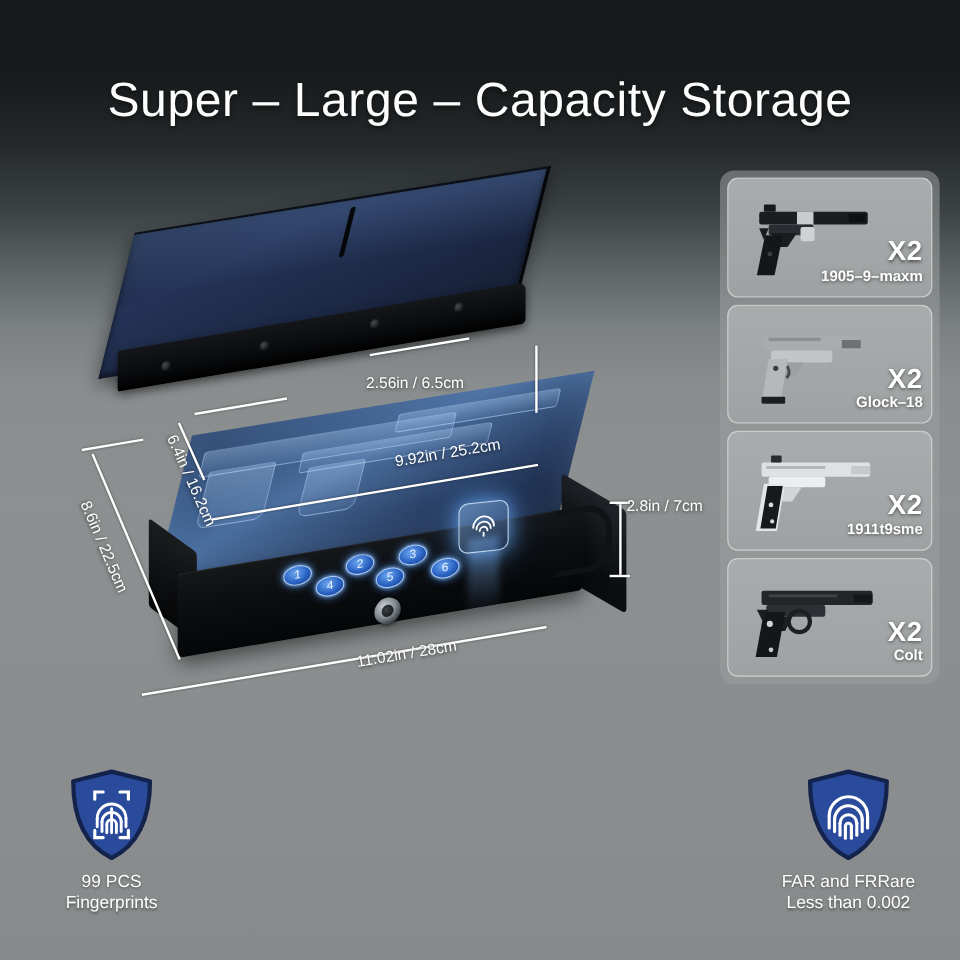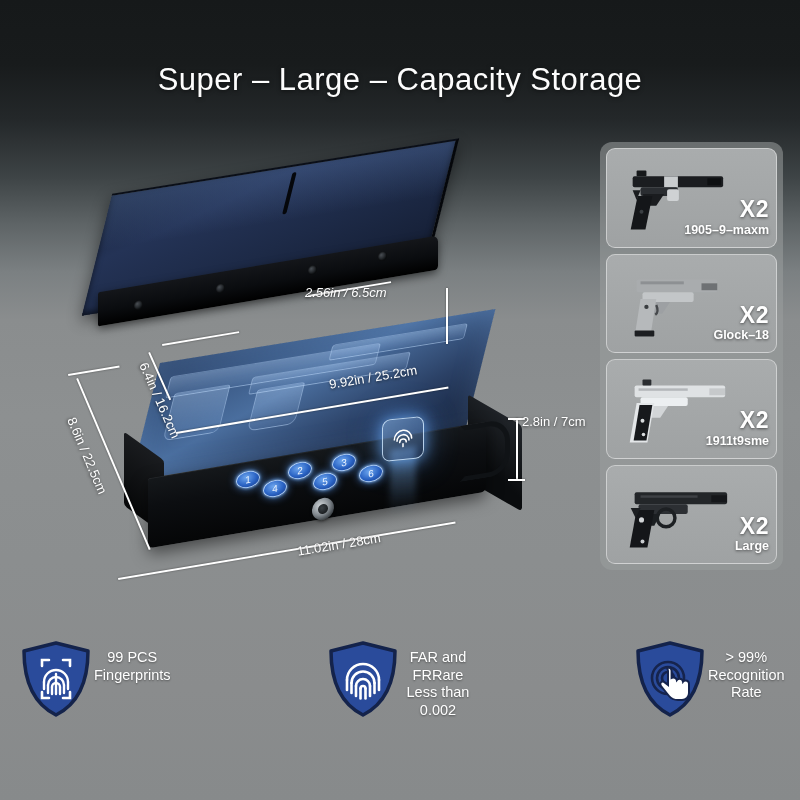--- a/index.html
+++ b/index.html
@@ -37,21 +37,21 @@
   }
 
   
   .title {
     position: absolute;
     top: 62px;
     left: 0;
     width: 800px;
     text-align: center;
     color: #fdfdfd;
-    font-size: 31px;
+    font-size: 40px;
     font-weight: 400;
     letter-spacing: 0.5px;
     font-family: "Liberation Sans", sans-serif;
     text-shadow: 0 1px 4px rgba(0,0,0,0.55);
     white-space: nowrap;
   }
 
   
   #safe {
     position: absolute;
@@ -256,21 +256,21 @@
     position: absolute;
     background: #ffffff;
     box-shadow: 0 0 2px rgba(0,0,0,.5);
   }
   .dimline.h { height: 1.6px; }
   .dimline.v { width: 1.6px; }
 
   
   #d-64 { left: 150px; top: 360px; transform: rotate(66deg); transform-origin: left top; font-size:13px;}
   
-  #d-256 { left: 305px; top: 285px; font-style: italic; }
+  #d-256 { left: 305px; top: 311px; }
   
   #d-992 { left: 328px; top: 377px; transform: rotate(-9.5deg); transform-origin:left top;}
   
   #d-86 { left: 78px; top: 415px; transform: rotate(67deg); transform-origin:left top;}
   
   #d-1102 { left: 296px; top: 544px; transform: rotate(-9.5deg); transform-origin:left top;}
   
   #d-28 { left: 522px; top: 414px; }
 
   
@@ -325,21 +325,22 @@
     width: 800px;
     height: 160px;
     display: flex;
     justify-content: space-between;
     padding: 0 18px;
     box-sizing: border-box;
   }
   .feature {
     width: 150px;
     display: flex;
-    align-items: flex-start;
+    flex-direction: column;
+    align-items: center;
   }
   .shield-wrap { width: 76px; height: 78px; position: relative; }
   .shield-wrap svg { width: 76px; height: 78px; display:block; }
   .feature-label {
     margin-top: 9px;
     text-align: center;
     color: #ffffff;
     font-size: 14.5px;
     line-height: 1.22;
     font-weight: 400;
@@ -491,21 +492,21 @@
         <rect x="26" y="28" width="50" height="10" rx="2" fill="#2c2f33"></rect>
         <circle cx="54" cy="42" r="9" fill="none" stroke="#1d2023" stroke-width="3.5"></circle>
         <path d="M30 38 L48 38 L42 50 L34 50 Z" fill="#1b1e21"></path>
         <path d="M24 34 L42 34 L35 72 L17 72 Z" fill="#141619"></path>
         <circle cx="29" cy="44" r="2.6" fill="#d3d6d8"></circle>
         <circle cx="30" cy="66" r="2" fill="#c9cccf"></circle>
         <path d="M18 32 L28 32 L23 42 Z" fill="#1b1e21"></path>
       </svg>
       <div class="gun-meta">
         <div class="gun-qty">X2</div>
-        <div class="gun-name">Large</div>
+        <div class="gun-name">Colt</div>
       </div>
     </div>
   </div>
 
   <div id="features">
 
     <div class="feature">
       <div class="shield-wrap">
         <svg viewBox="0 0 76 78">
           <path d="M38 3 L70 11 C70 42 60 64 38 75 C16 64 6 42 6 11 Z" fill="#2a4b9b" stroke="#14234b" stroke-width="3.5" stroke-linejoin="round"></path>
@@ -547,30 +548,15 @@
             <path d="M35.5 48.5v10"></path>
               <path d="M40.5 48.5v10"></path>
           </g>
         </svg>
       </div>
       <div class="feature-label">FAR and FRRare
 Less than 0.002</div>
     </div>
 
 
-    <div class="feature">
-      <div class="shield-wrap">
-        <svg viewBox="0 0 76 78">
-          <path d="M38 3 L70 11 C70 42 60 64 38 75 C16 64 6 42 6 11 Z" fill="#2a4b9b" stroke="#14234b" stroke-width="3.5" stroke-linejoin="round"></path>
-          <g fill="none" stroke="#16244d" stroke-width="2.6">
-            <circle cx="36" cy="38" r="6"></circle>
-            <circle cx="36" cy="38" r="11"></circle>
-            <circle cx="36" cy="38" r="16"></circle>
-          </g>
-          <path d="M36 31 v14 l-4-3 c-2.5-1.5-5 1.5-3 4 l8 10 c2 2.5 5 4 9 4 h4 c4 0 7-3 7-7 v-9 c0-2-1.5-3.5-3.5-3.5 -1 0-2 .5-2.5 1.2 -.3-1.8-1.7-3-3.4-3 -1.2 0-2.2.6-2.8 1.4 -.4-1.6-1.7-2.7-3.3-2.7 -.7 0-1.3.2-1.9.5 V31 c0-2-1.6-3.6-3.6-3.6 S36 29 36 31 Z" fill="#ffffff" stroke="#16244d" stroke-width="2"></path>
-        </svg>
-      </div>
-      <div class="feature-label">&gt; 99%
-Recognition Rate</div>
-    </div>
 
   </div>
 </div>
 
 </body></html>

